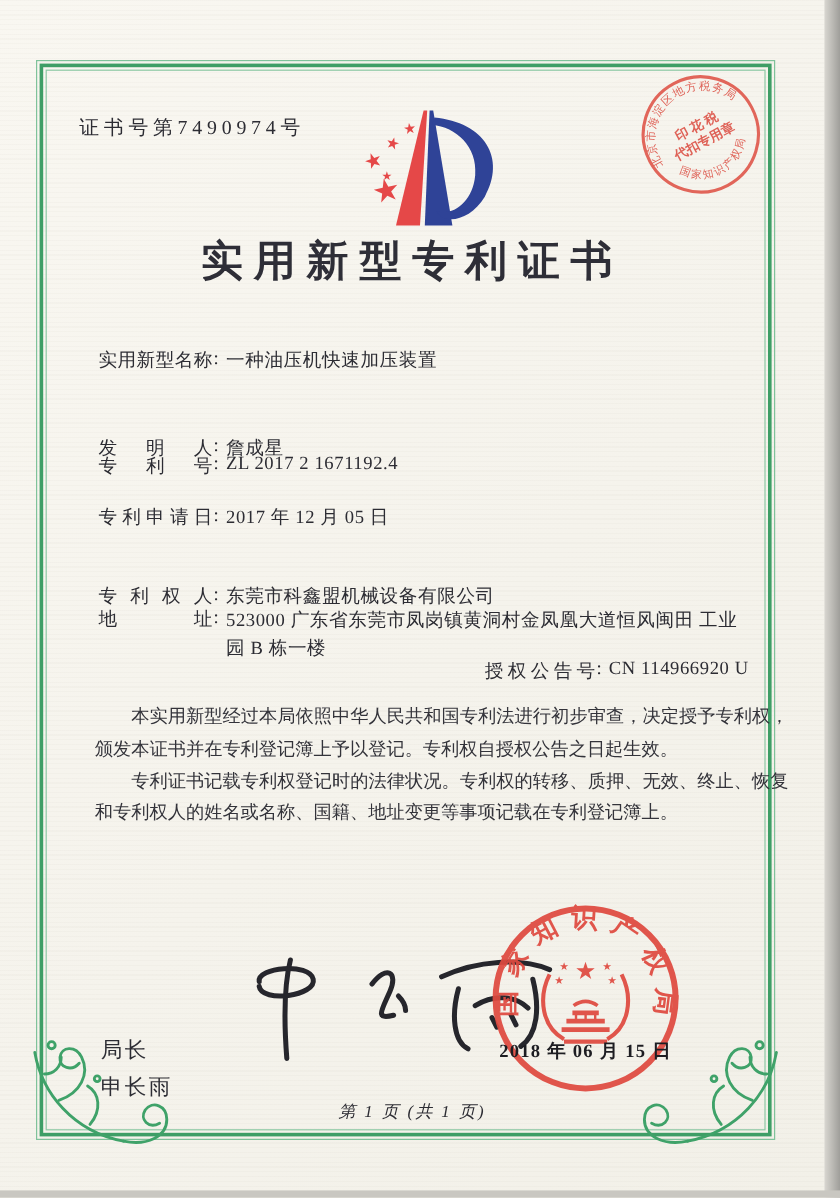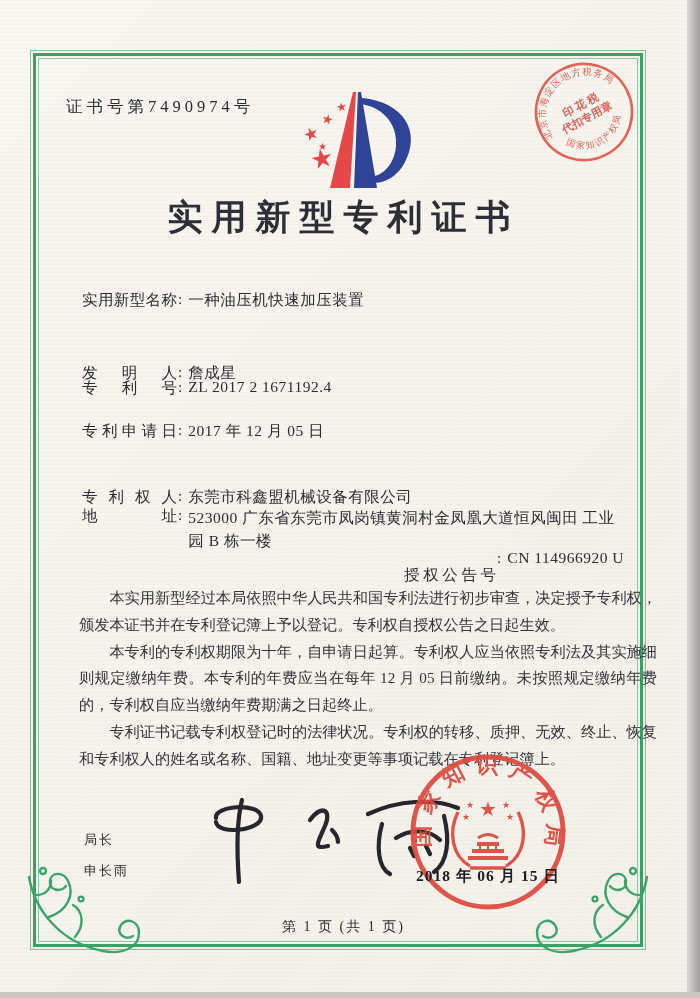--- a/index.html
+++ b/index.html
@@ -40,40 +40,40 @@
 
   .fields{position:absolute;left:66px;top:0;width:580px;font-size:15.5px;color:#2c2c33;}
   .frow{position:absolute;left:16px;white-space:nowrap;}
   .r1{top:290px;} .r2{top:335px;margin-top:28px;} .r3{top:378px;} .r4{top:421px;}
   .r5{top:463px;margin-top:24px;} .r6{top:506px;} .r7{top:549px;}
   .flabel{display:inline-block;width:95px;text-align:justify;text-align-last:justify;vertical-align:top;}
   .colon{display:inline-block;margin:0 6px 0 1px;vertical-align:top;}
   .fvalue{display:inline-block;letter-spacing:.5px;vertical-align:top;}
   .addr .fvalue{white-space:normal;width:438px;line-height:23px;}
   .pair2{position:absolute;left:322px;top:0;white-space:nowrap;}
-  .pair2 .flabel{width:92px;margin-top:16px;}
+  .pair2 .flabel{width:92px;}
 
   .bodytext{
     position:absolute;left:79px;top:585px;width:578px;
     font-size:15.2px;line-height:26.8px;color:#33333a;text-align:justify;
   }
   .bodytext p{margin:0;text-indent:2em;}
 
-  .chief{position:absolute;left:84px;top:824px;font-size:13px;color:#2c2c33;line-height:31px;letter-spacing:2px;}
+  .chief{position:absolute;left:84px;top:860px;font-size:18px;color:#2c2c33;line-height:31px;letter-spacing:2px;}
   .chief div{white-space:nowrap;}
   .signature{position:absolute;left:182px;top:786px;}
 
   .main-seal{position:absolute;left:406px;top:750px;opacity:.93;}
   .seal-date{
     position:absolute;left:406px;top:866px;width:164px;text-align:center;
     font-size:15.5px;font-weight:bold;color:#1d1d22;letter-spacing:1px;
   }
 
   .footer{position:absolute;left:0;top:918px;width:687px;text-align:center;
-    font-size:14px;color:#2c2c33;letter-spacing:2px;}
+    font-size:14px;color:#2c2c33;letter-spacing:2px;font-style:italic;}
 </style>
 </head>
 <body>
 
 <div class="scan">
   <div class="paper">
 
     <div class="frame-outer">
       <div class="frame-mid">
         <div class="frame-inner"></div>
@@ -156,21 +156,20 @@
       </div>
       <div class="frow r7">
         <span class="pair2">
           <span class="flabel">授权公告号</span><span class="colon">:</span><span class="fvalue">CN 114966920 U</span>
         </span>
       </div>
     </div>
 
     <div class="bodytext">
       <p>本实用新型经过本局依照中华人民共和国专利法进行初步审查，决定授予专利权，颁发本证书并在专利登记簿上予以登记。专利权自授权公告之日起生效。</p>
-      <p>本专利的专利权期限为十年，自申请日起算。专利权人应当依照专利法及其实施细则规定缴纳年费。本专利的年费应当在每年 12 月 05 日前缴纳。未按照规定缴纳年费的，专利权自应当缴纳年费期满之日起终止。</p>
       <p>专利证书记载专利权登记时的法律状况。专利权的转移、质押、无效、终止、恢复和专利权人的姓名或名称、国籍、地址变更等事项记载在专利登记簿上。</p>
     </div>
 
     <div class="chief">
       <div>局长</div>
       <div>申长雨</div>
     </div>
 
     <svg class="signature" width="290" height="100" viewBox="0 0 290 100">
       <g fill="none" stroke="#26262c" stroke-width="4.2" stroke-linecap="round">

